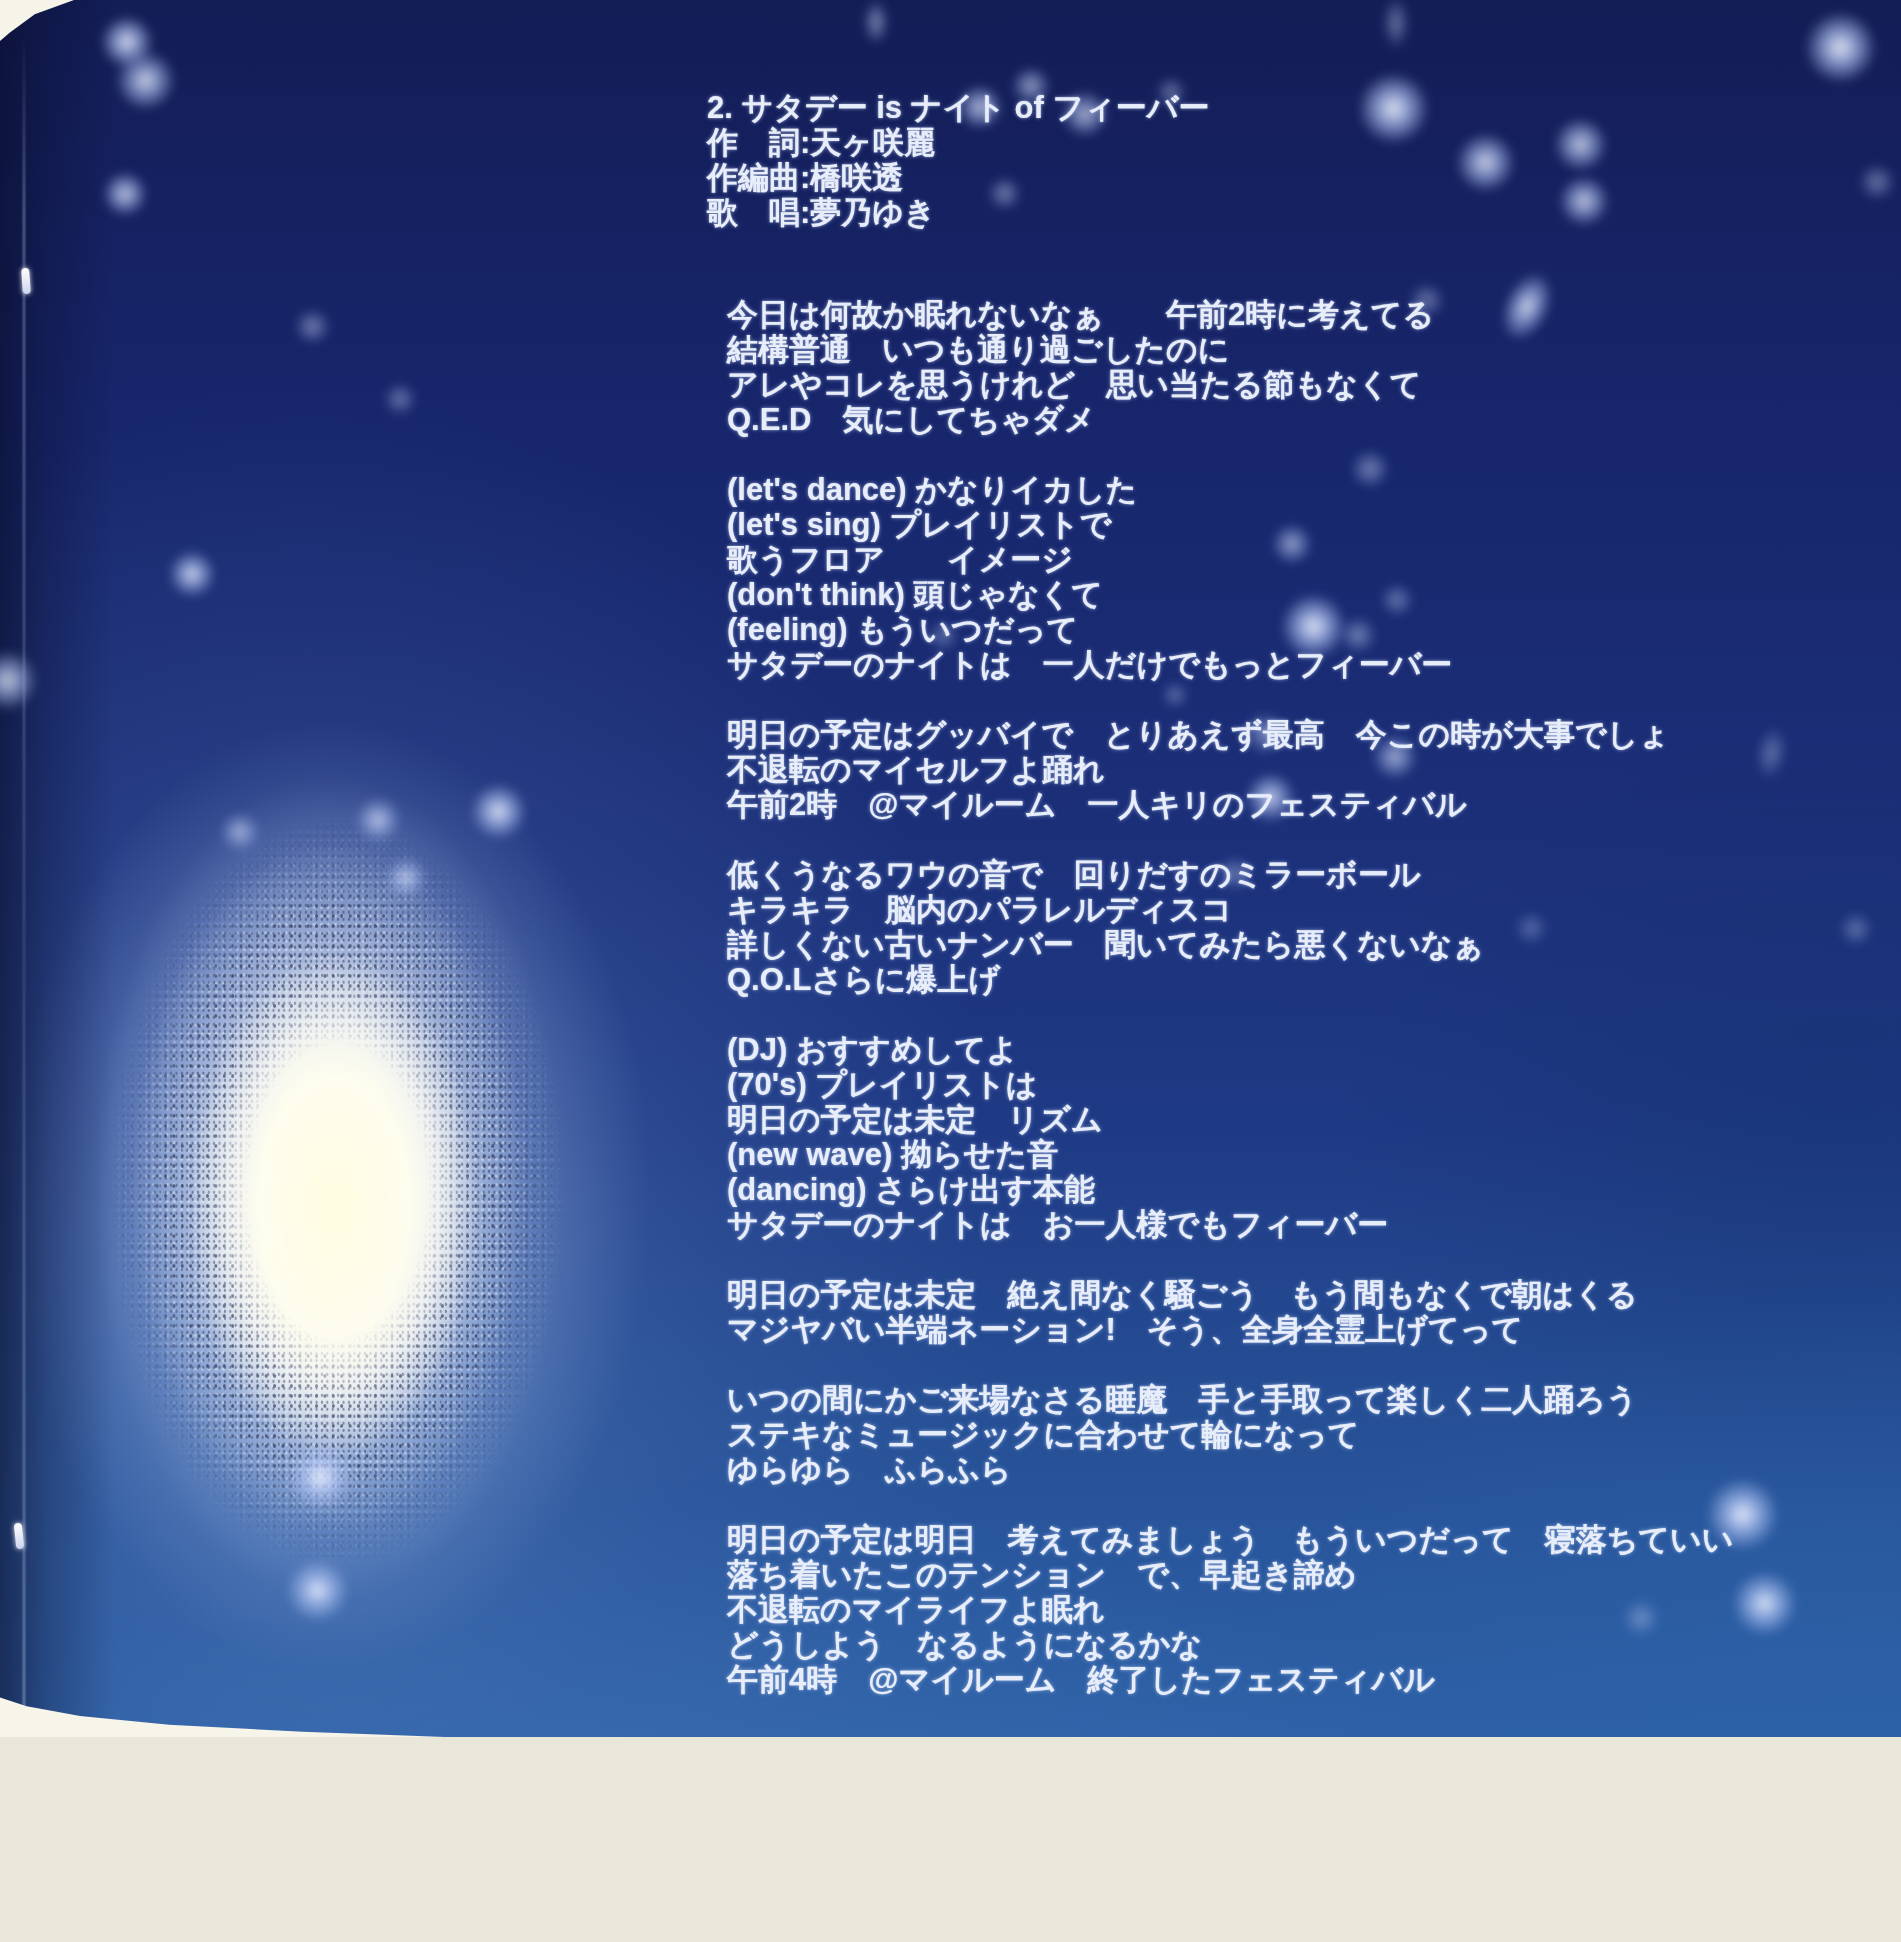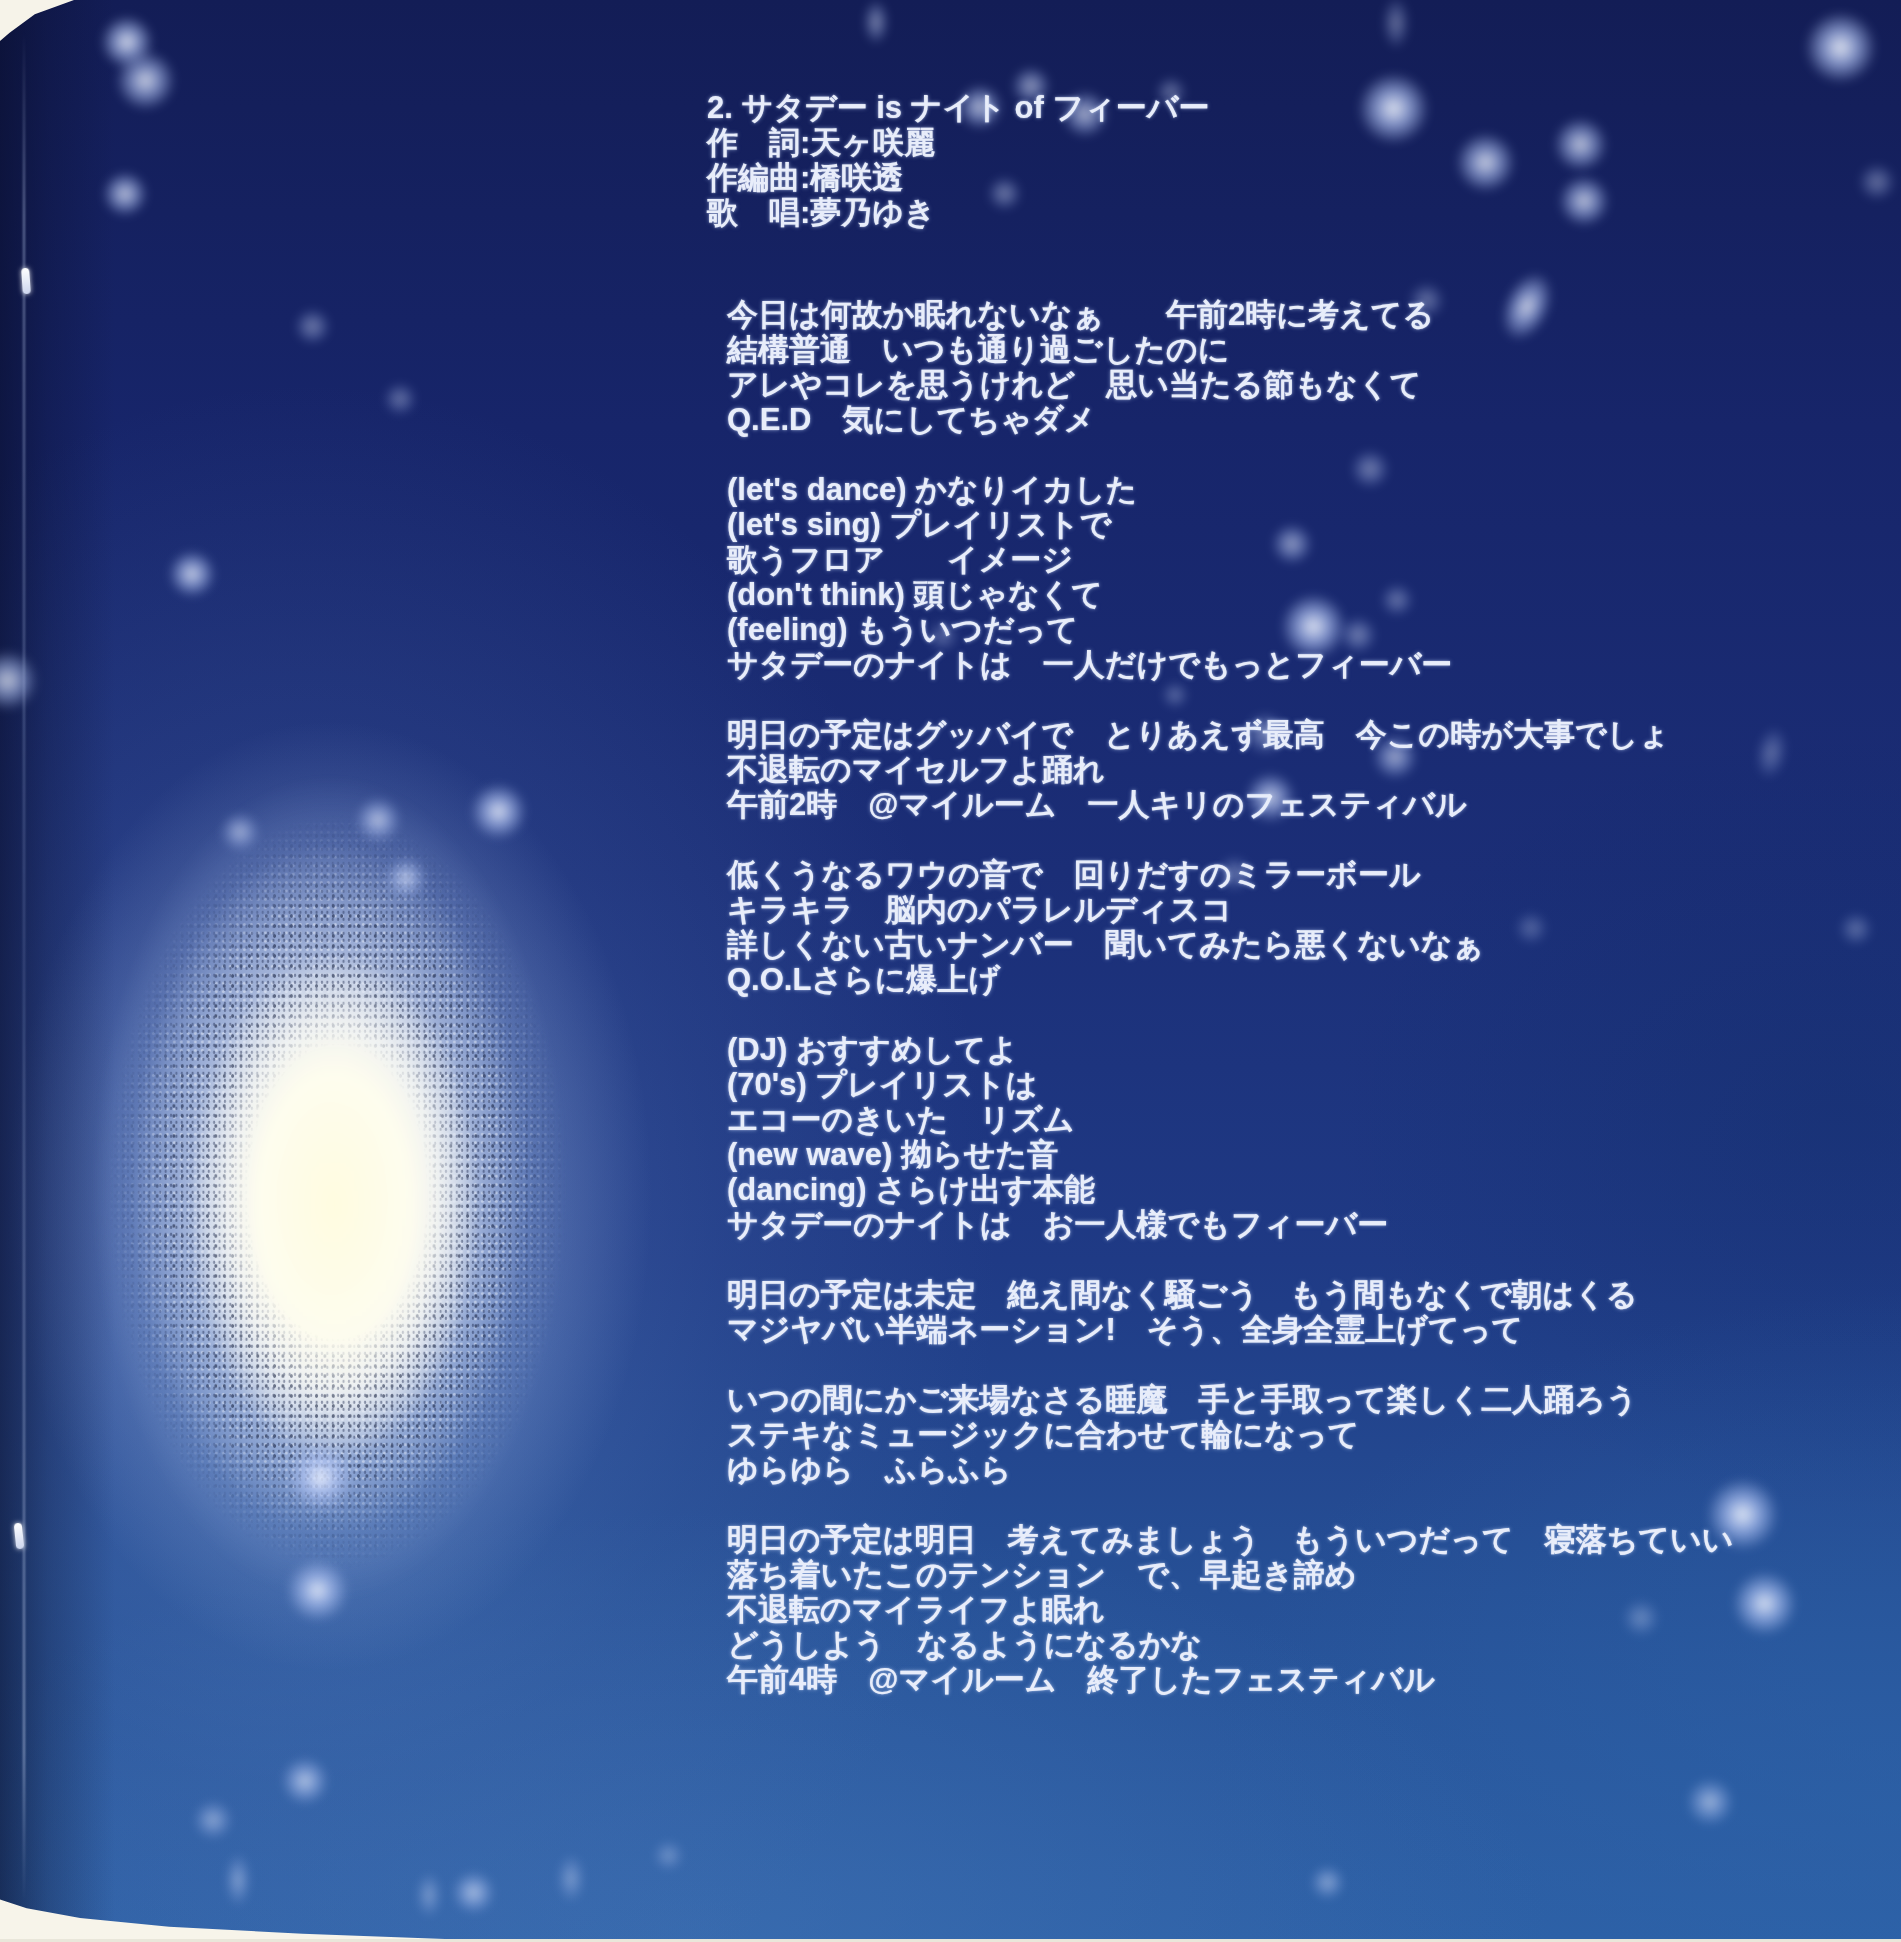--- a/index.html
+++ b/index.html
@@ -1,18 +1,18 @@
 <!DOCTYPE html>
 <html style="font-size:12.3px"><head>
 <meta charset="utf-8">
 <style>
   html,body{margin:0;padding:0;background:#e9e6da;}
   .page{
     position:relative;
-    width:1901px;height:1939px;
+    width:1901px;height:1737px;
     overflow:hidden;
     font-family:"Liberation Sans","DejaVu Sans",sans-serif;
     background:
       
       linear-gradient(90deg, rgba(8,12,40,.60) 0px, rgba(8,12,40,.28) 48px, rgba(8,12,40,0) 115px),
       
       radial-gradient(322px 475px at 330px 1196px, rgba(210,222,245,.55) 0%, rgba(160,185,230,.35) 55%, rgba(120,150,210,0) 100%),
       radial-gradient(690px 882px at 307px 1265px, rgba(110,145,205,.38) 0%, rgba(80,115,180,.18) 60%, rgba(60,95,165,0) 100%),
       
       radial-gradient(1150px 575px at 690px 1943px, rgba(70,120,185,.45) 0%, rgba(50,95,165,0) 75%),
@@ -185,21 +185,21 @@
         </div>
         <div class="stanza">
           <p>低くうなるワウの音で　回りだすのミラーボール</p>
           <p>キラキラ　脳内のパラレルディスコ</p>
           <p>詳しくない古いナンバー　聞いてみたら悪くないなぁ</p>
           <p>Q.O.Lさらに爆上げ</p>
         </div>
         <div class="stanza">
           <p>(DJ) おすすめしてよ</p>
           <p>(70's) プレイリストは</p>
-          <p>エコーのきいた　リズム</p>
+          <p>明日の予定は未定　リズム</p>
           <p>(new wave) 拗らせた音</p>
           <p>(dancing) さらけ出す本能</p>
           <p>サタデーのナイトは　お一人様でもフィーバー</p>
         </div>
         <div class="stanza">
           <p>明日の予定は未定　絶え間なく騒ごう　もう間もなくで朝はくる</p>
           <p>マジヤバい半端ネーション!　そう、全身全霊上げてって</p>
         </div>
         <div class="stanza">
           <p>いつの間にかご来場なさる睡魔　手と手取って楽しく二人踊ろう</p>

